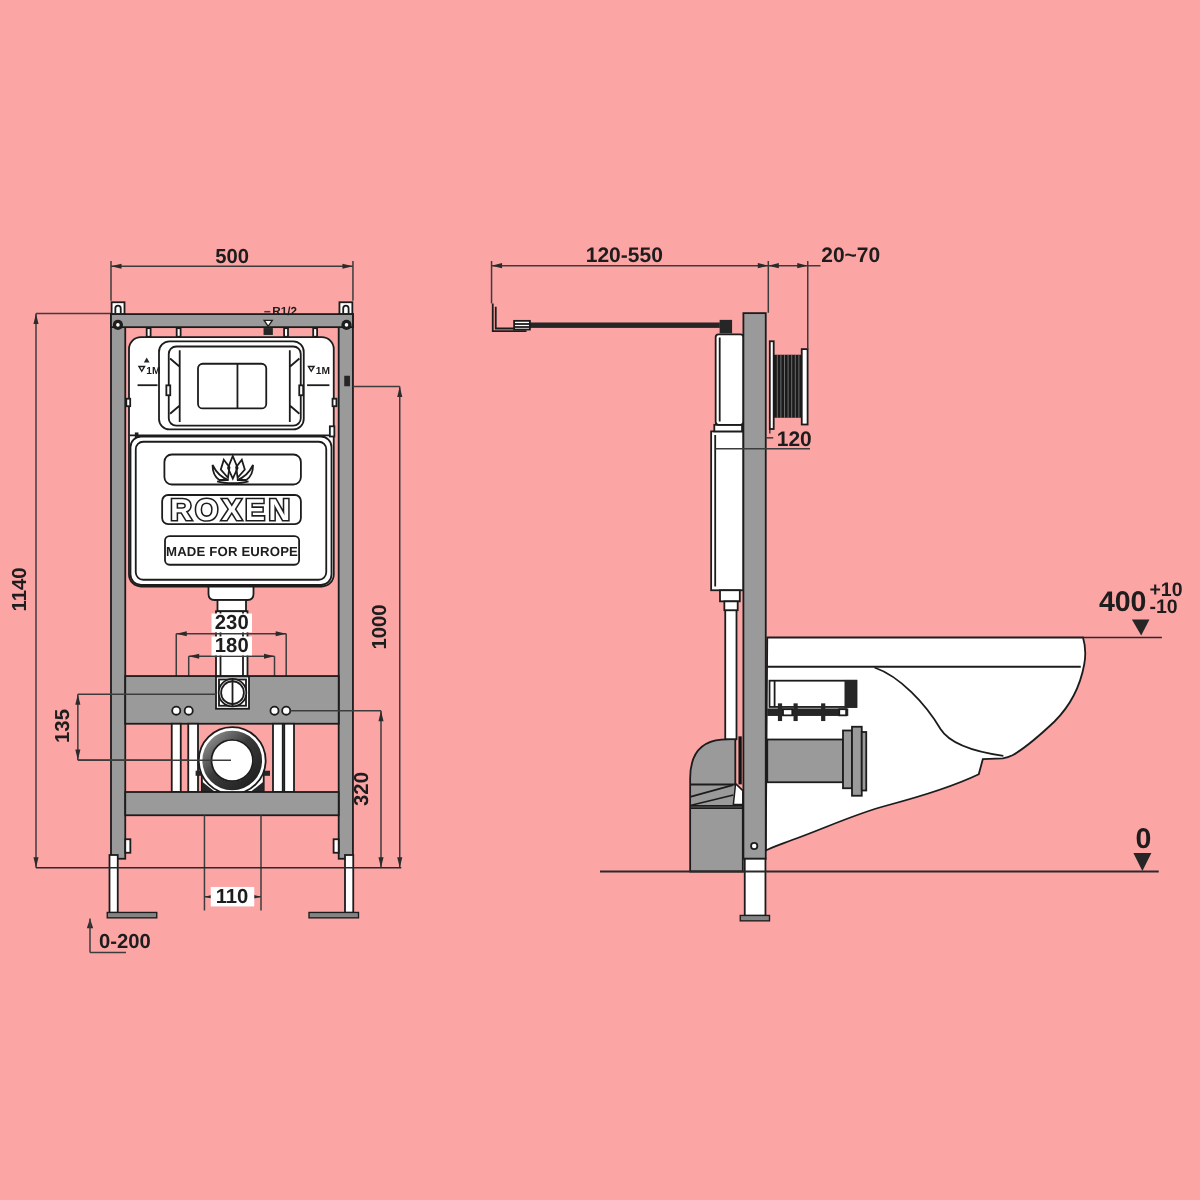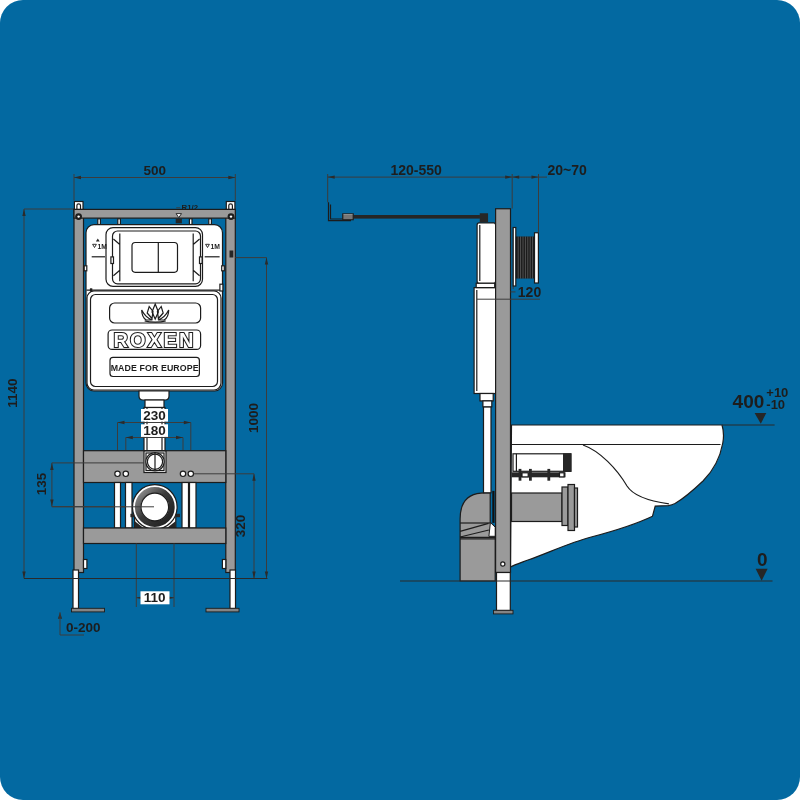--- a/index.html
+++ b/index.html
@@ -1,16 +1,16 @@
 <!DOCTYPE html>
 <html><head>
 <meta charset="utf-8">
 <style>
 html,body{margin:0;padding:0;background:#fff;}
-#page{width:800px;height:800px;position:relative;background:#0369a1;overflow:hidden;border-radius:23px;}
+#page{width:800px;height:800px;position:relative;background:#fca5a5;overflow:hidden;}
 text{font-family:"Liberation Sans",sans-serif;font-weight:bold;fill:#1d1d1d;}
 .ln{stroke:#3c3c3c;stroke-width:1;fill:none;}
 .ol{stroke:#1c1c1c;stroke-width:1.2;fill:none;}
 .gy{fill:#9a9a9a;stroke:#1c1c1c;stroke-width:1.2;}
 .wh{fill:#ffffff;stroke:#1c1c1c;stroke-width:1.2;}
 .bk{fill:#262626;}
 .ar{fill:#2b2b2b;}
 </style>
 </head>
 <body>

